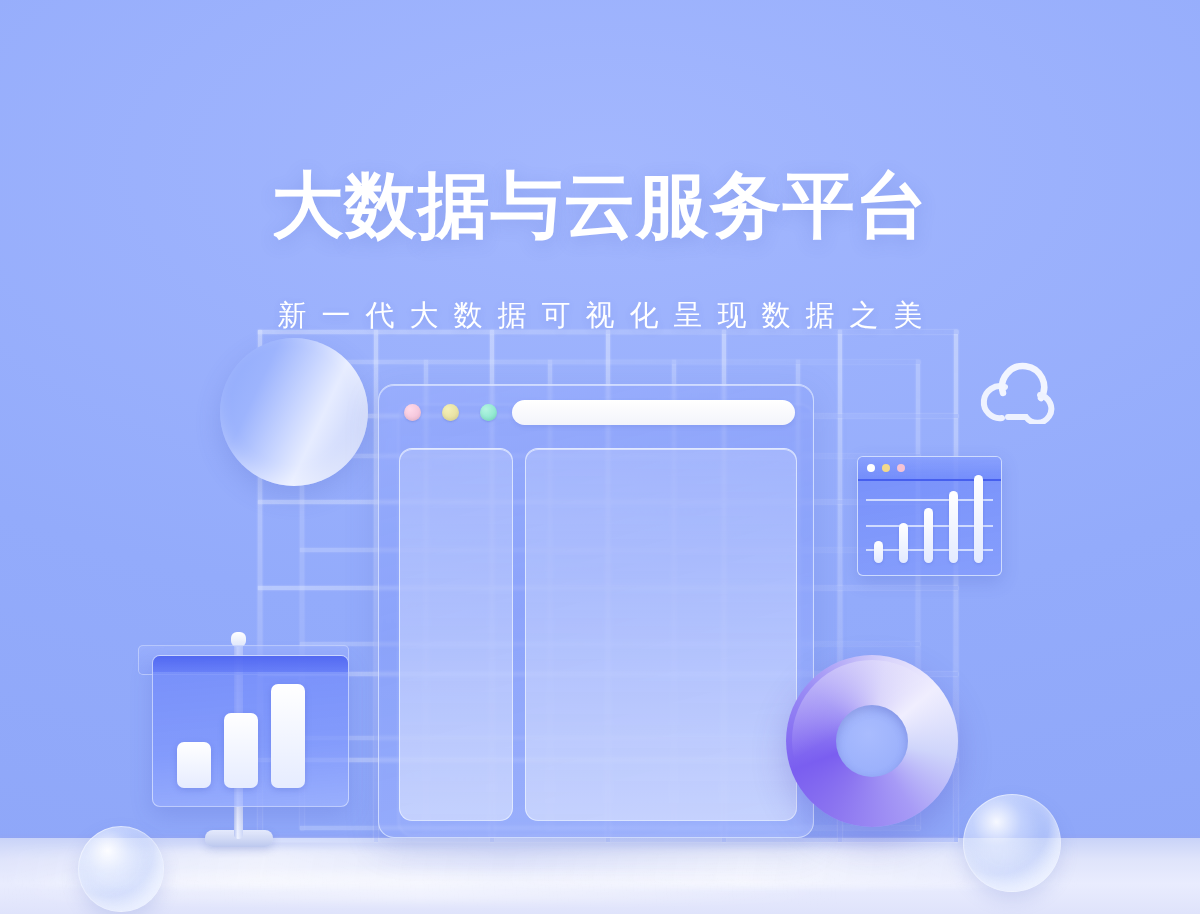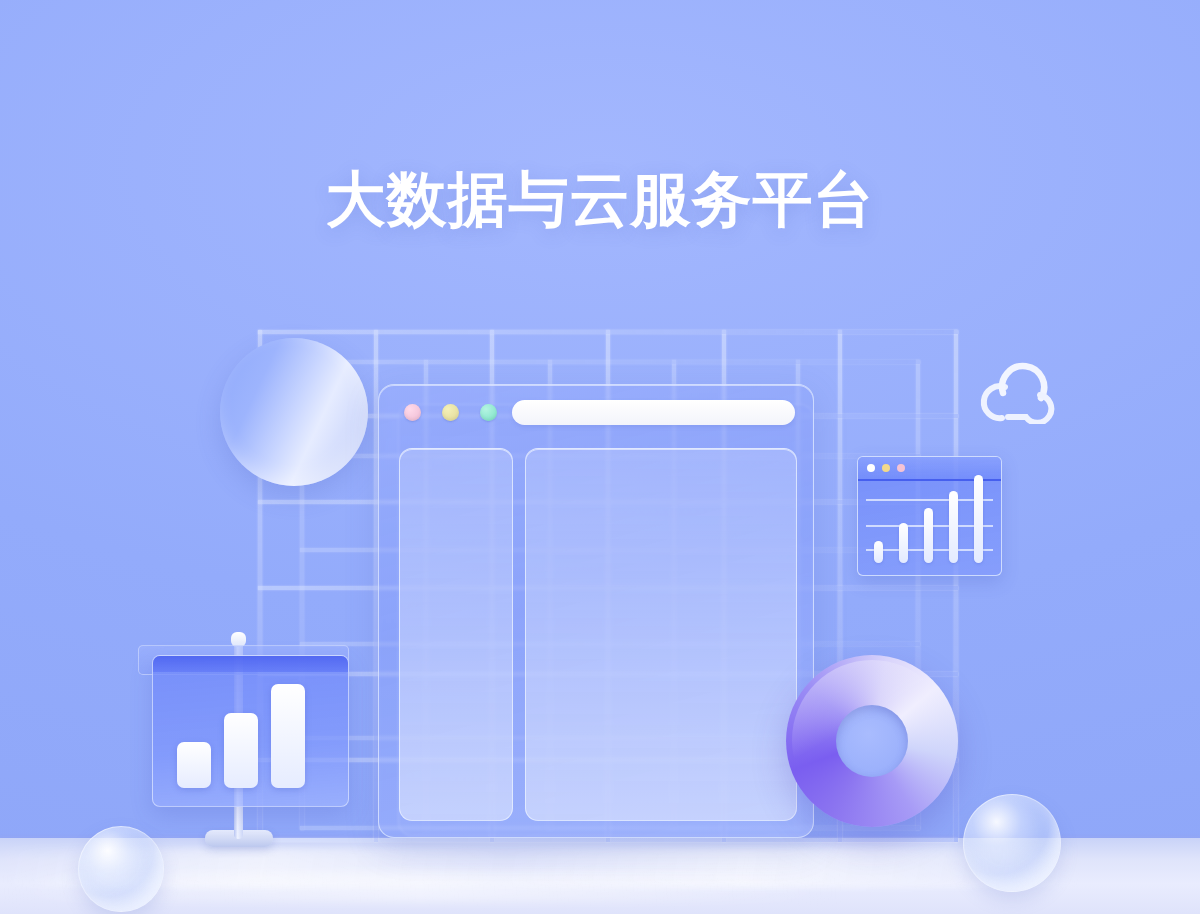--- a/index.html
+++ b/index.html
@@ -175,21 +175,21 @@
   .glass.g2{left:963px;top:794px;width:96px;height:96px;}
 
   
   .eyebrow{
     position:absolute;left:0;right:0;top:96px;text-align:center;
     font-size:40px;font-weight:400;color:#ffffff;letter-spacing:2px;
     text-shadow:0 2px 10px rgba(70,90,190,.18);
   }
   .headline{
     position:absolute;left:0;right:0;top:168px;text-align:center;
-    font-size:60px;font-weight:700;color:#ffffff;letter-spacing:1px;line-height:1.05;
+    font-size:72px;font-weight:700;color:#ffffff;letter-spacing:1px;line-height:1.05;
     text-shadow:0 4px 18px rgba(70,90,190,.22);
   }
   .subline{
     position:absolute;left:0;right:0;top:296px;text-align:center;
     font-size:29px;font-weight:400;color:#ffffff;letter-spacing:15px;
     text-indent:15px;
     text-shadow:0 2px 8px rgba(70,90,190,.16);
   }
 </style>
 </head>
@@ -285,14 +285,15 @@
       <path d="M24 56 A16 16 0 1 1 27 25" stroke="#eef2ff" stroke-width="6" stroke-linecap="round"></path>
       <path d="M25 31 A21 21 0 1 1 63 36" stroke="#f2f5ff" stroke-width="6.5" stroke-linecap="round"></path>
       <path d="M62 33 A14 14 0 1 1 48 55 L30 55" stroke="#eef2ff" stroke-width="6" stroke-linecap="round"></path>
     </svg>
   </div>
 
   <div class="glass g1"></div>
   <div class="glass g2"></div>
 
   <div class="headline">大数据与云服务平台</div>
+  <div class="subline">新一代大数据可视化呈现数据之美</div>
 
 </div>
 
 </body></html>

